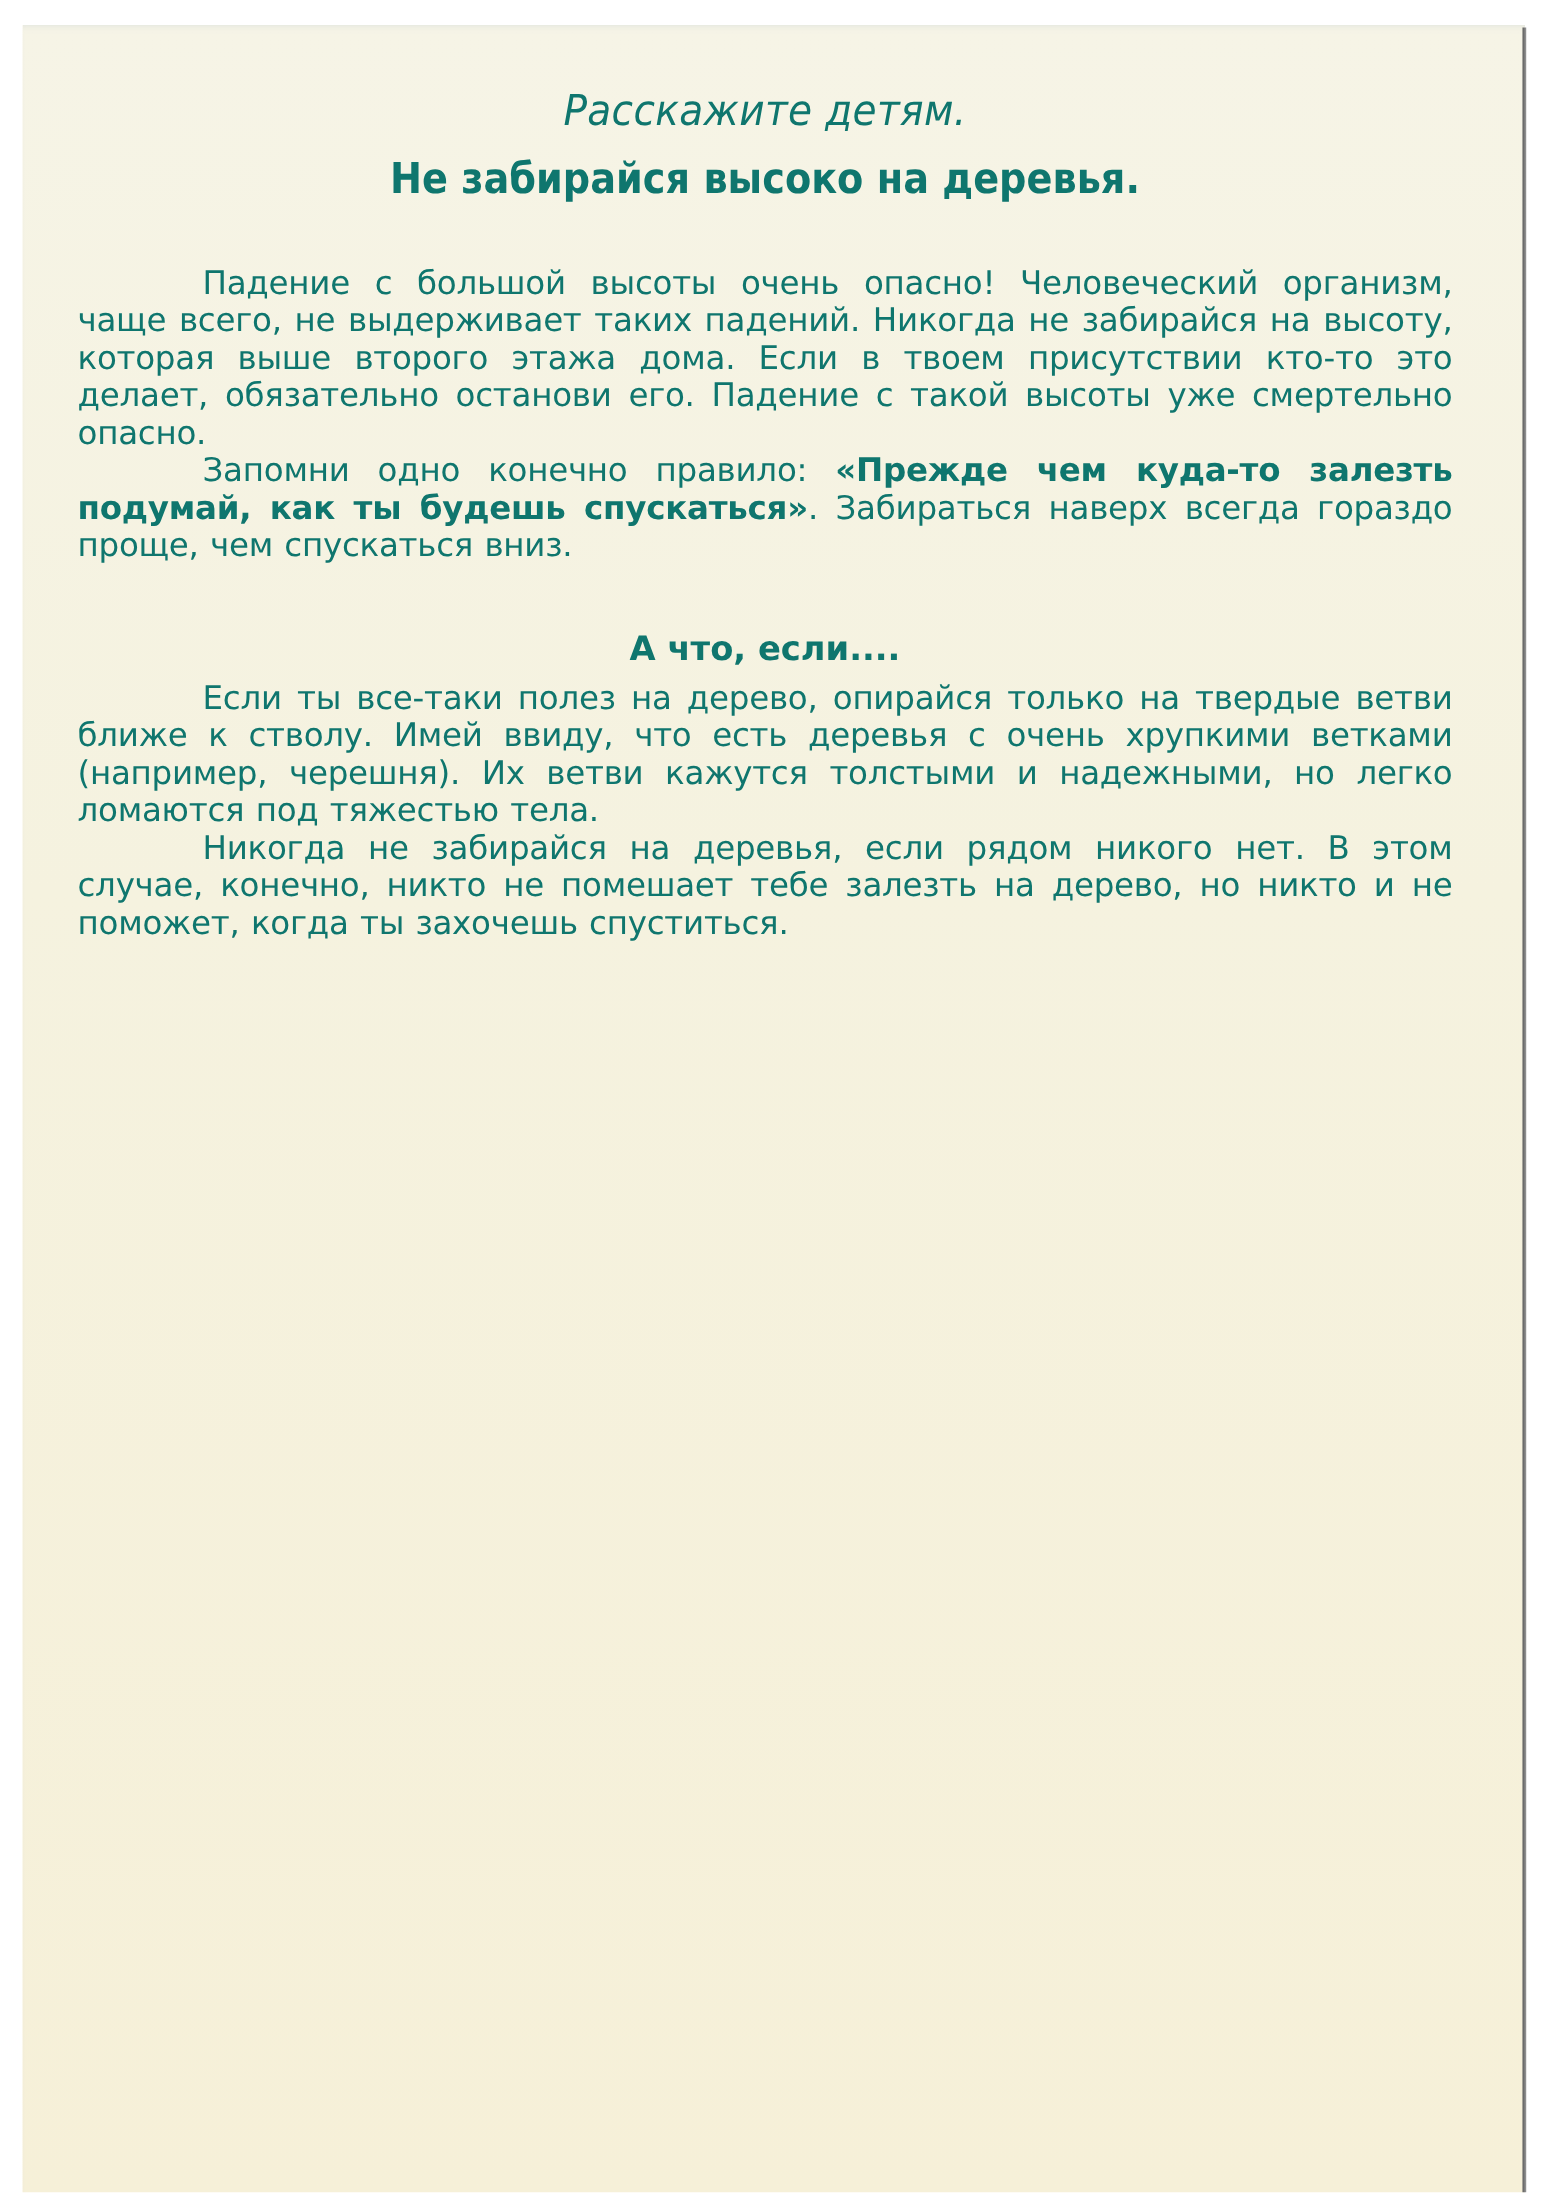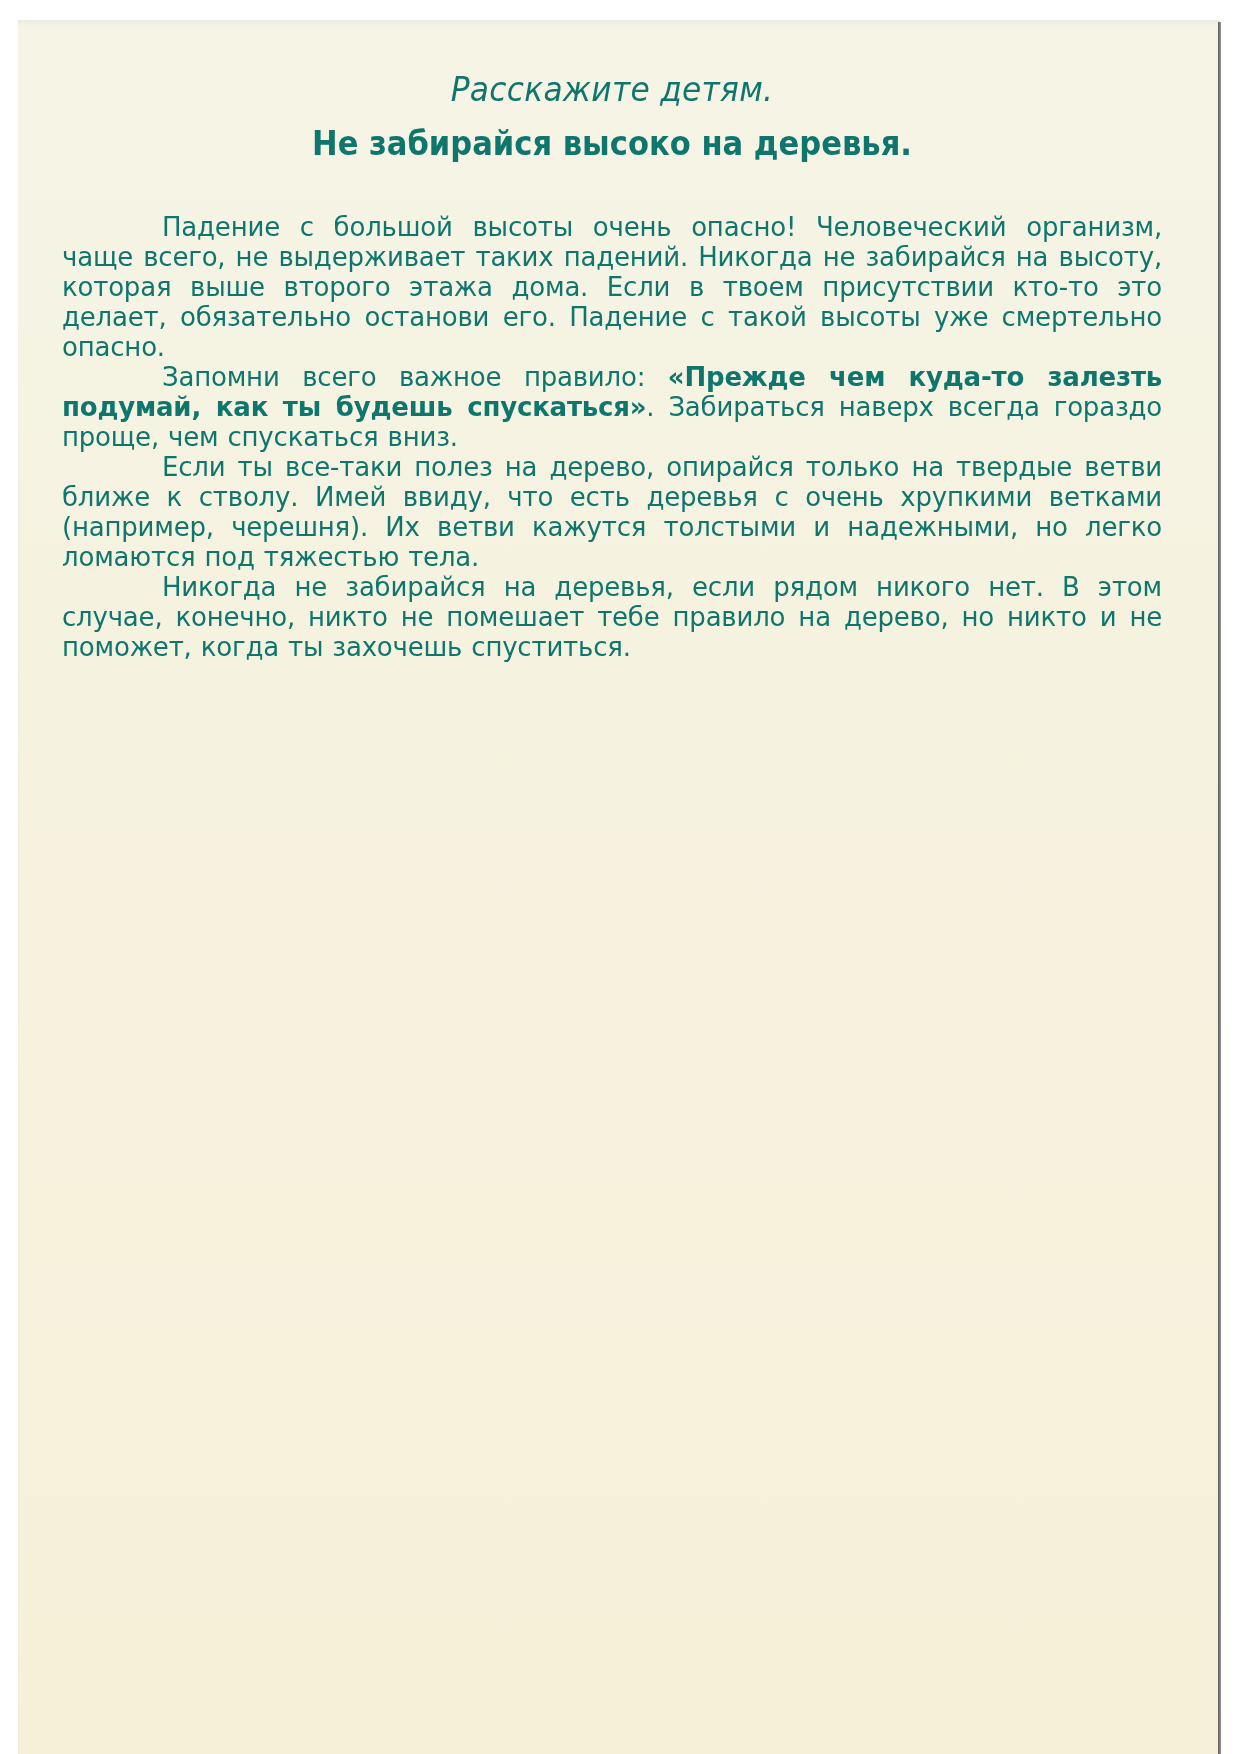--- a/index.html
+++ b/index.html
@@ -84,19 +84,20 @@
 
 <div class="page"></div>
 <div class="page-edge"></div>
 
 <div class="content">
   <h2 class="title-italic">Расскажите детям.</h2>
   <h1 class="title-bold">Не забирайся высоко на деревья.</h1>
 
   <div class="body">
     <p class="para">Падение с большой высоты очень опасно! Человеческий организм, чаще всего, не выдерживает таких падений. Никогда не забирайся на высоту, которая выше второго этажа дома. Если в твоем присутствии кто-то это делает, обязательно останови его. Падение с такой высоты уже смертельно опасно.</p>
-    <p class="para"><span>Запомни всего важное правило: </span><span class="em">«Прежде чем куда-то залезть подумай, как ты будешь спускаться»</span><span>. Забираться наверх всегда гораздо проще, чем спускаться вниз.</span></p>
+    <p class="para"><span>Запомни одно конечно правило: </span><span class="em">«Прежде чем куда-то залезть подумай, как ты будешь спускаться»</span><span>. Забираться наверх всегда гораздо проще, чем спускаться вниз.</span></p>
 
+    <h3 class="subheading">А что, если....</h3>
 
     <p class="para">Если ты все-таки полез на дерево, опирайся только на твердые ветви ближе к стволу. Имей ввиду, что есть деревья с очень хрупкими ветками (например, черешня). Их ветви кажутся толстыми и надежными, но легко ломаются под тяжестью тела.</p>
-    <p class="para">Никогда не забирайся на деревья, если рядом никого нет. В этом случае, конечно, никто не помешает тебе правило на дерево, но никто и не поможет, когда ты захочешь спуститься.</p>
+    <p class="para">Никогда не забирайся на деревья, если рядом никого нет. В этом случае, конечно, никто не помешает тебе залезть на дерево, но никто и не поможет, когда ты захочешь спуститься.</p>
   </div>
 </div>
 
 </body></html>

